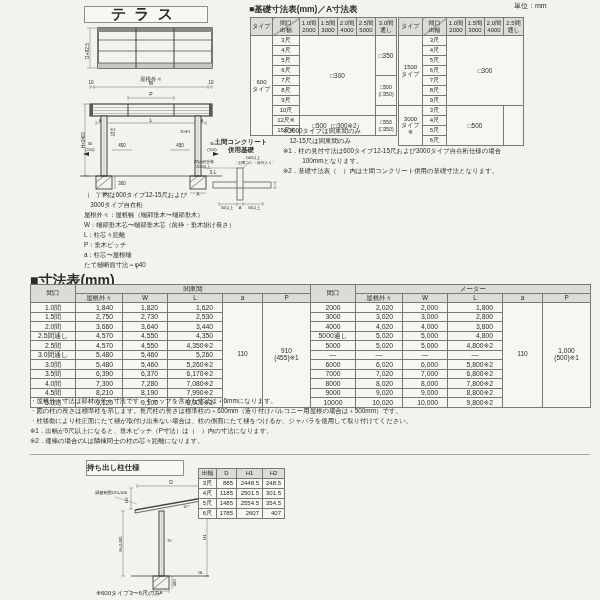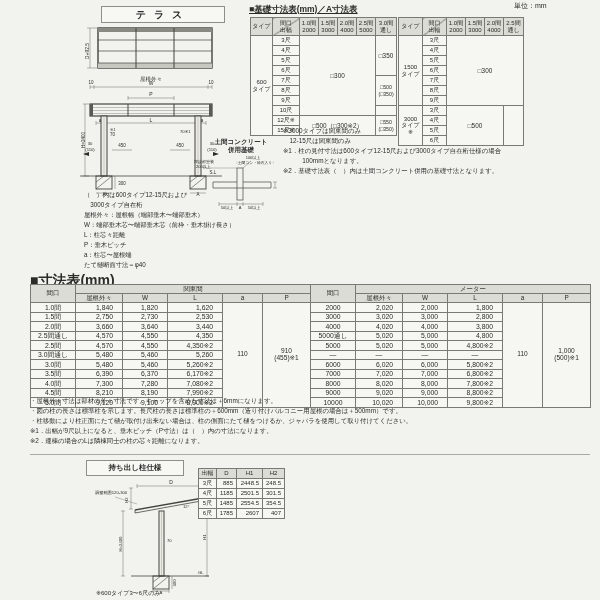--- a/index.html
+++ b/index.html
@@ -2,24 +2,24 @@
 <html><head>
 <meta charset="utf-8">
 <style>
   html,body{margin:0;padding:0;}
   body{background:#dddddd;}
   .sheet{position:relative;width:600px;height:600px;background:#f2f2ef;
          font-family:"Liberation Sans","DejaVu Sans",sans-serif;color:#2b2b28;overflow:hidden;}
   .abs{position:absolute;}
   
   .terrace-box{left:84px;top:6px;width:122px;height:15px;border:1px solid #8f8f8a;background:#f7f7f4;
-               display:flex;align-items:center;justify-content:center;font-size:10px;font-weight:bold;letter-spacing:8px;margin-left:17px;}
+               display:flex;align-items:center;justify-content:center;font-size:15px;font-weight:bold;letter-spacing:8px;}
   .cant-box{left:86px;top:460px;width:96px;height:14px;border:1px solid #8f8f8a;background:#f7f7f4;
-            display:flex;align-items:center;justify-content:center;font-size:7.5px;font-weight:bold;}
-  .f-title{left:249px;top:4px;font-size:8.5px;font-weight:bold;text-decoration:underline;}
+            display:flex;align-items:center;font-size:7.5px;font-weight:bold;}
+  .f-title{left:249px;top:4px;font-size:8.5px;font-weight:bold;}
   .unit{left:514px;top:1px;font-size:7px;}
   .d-title{left:30px;top:272px;font-size:14px;font-weight:bold;}
   .cant-cap{left:96px;top:589px;font-size:6px;}
   
   .legend{left:84px;top:190px;width:215px;font-size:6.3px;line-height:1.6;}
   .doma-title{left:194px;top:138px;width:94px;text-align:center;font-size:6.5px;font-weight:bold;
               line-height:1.25;white-space:pre-line;}
   .f-notes{left:283px;top:126px;width:314px;font-size:6.4px;line-height:1.55;}
   .d-notes{left:30px;top:396px;width:560px;font-size:6.4px;line-height:1.55;}
   .divider{left:30px;top:454px;width:560px;height:1px;background:#a9a9a4;}

